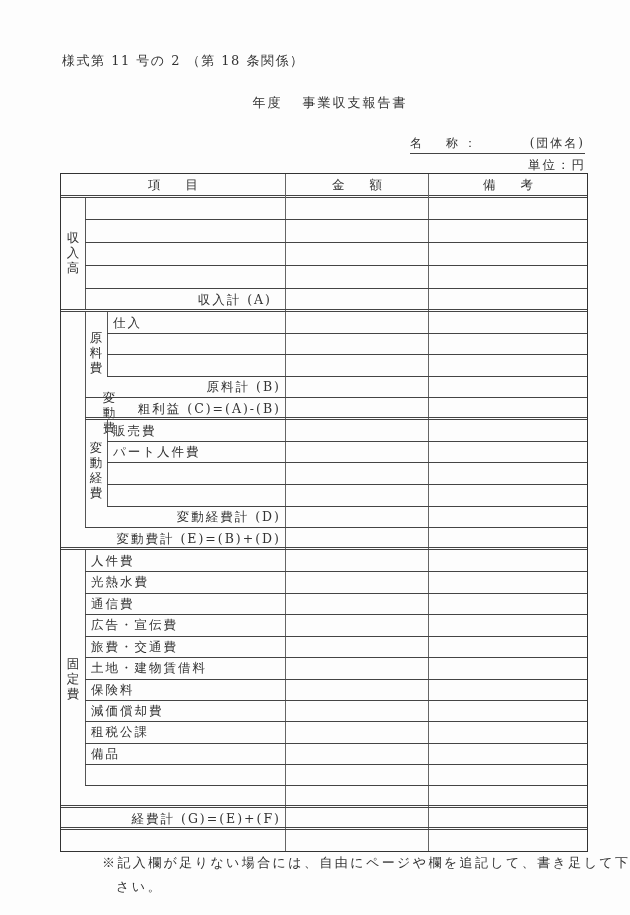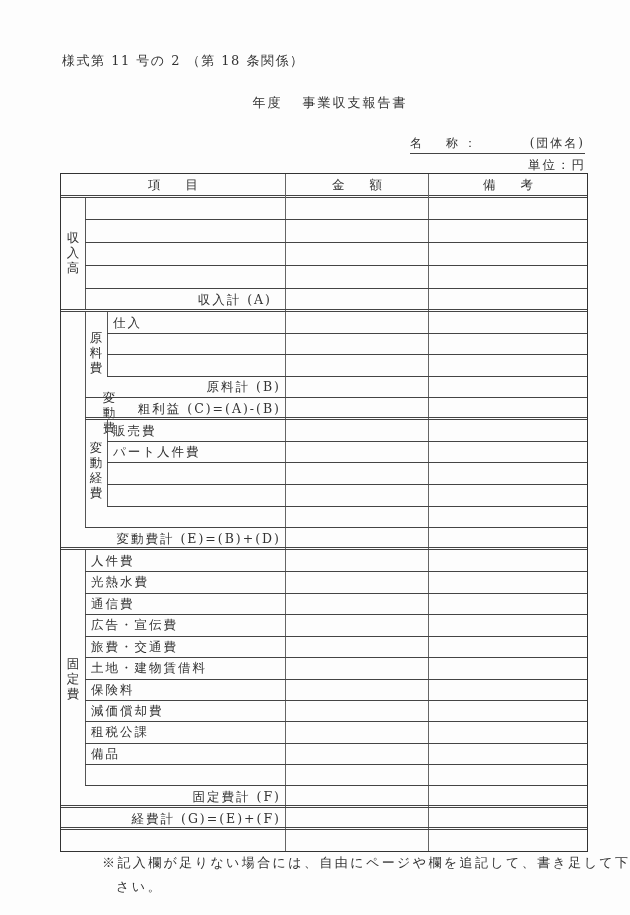--- a/index.html
+++ b/index.html
@@ -77,20 +77,21 @@
   <div class="hl dbl" style="left:24px;width:502px;top:243px;"></div>
 
   <div class="vl" style="left:46px;top:246px;height:86px;"></div>
   <div class="vlabel" style="left:26px;top:266px;">変動経費</div>
   <div class="cell" style="left:52px;top:246px;">販売費</div>
   <div class="hl" style="left:46px;width:480px;top:267px;"></div>
   <div class="cell" style="left:52px;top:267px;">パート人件費</div>
   <div class="hl" style="left:46px;width:480px;top:288px;"></div>
   <div class="hl" style="left:46px;width:480px;top:310px;"></div>
   <div class="hl" style="left:46px;width:480px;top:332px;"></div>
+  <div class="cell r" style="left:24px;width:196px;top:332px;">変動経費計 (D)</div>
   <div class="hl" style="left:24px;width:502px;top:353px;"></div>
   <div class="cell r" style="left:24px;width:196px;top:354px;">変動費計 (E)=(B)+(D)</div>
   <div class="hl dbl" style="left:0;width:526px;top:373px;"></div>
 
   <div class="vl" style="left:24px;top:376px;height:235px;"></div>
   <div class="vlabel" style="left:3px;top:482px;">固定費</div>
 
   <div class="cell" style="left:30px;top:376px;">人件費</div>
   <div class="hl" style="left:24px;width:502px;top:397px;"></div>
   <div class="cell" style="left:30px;top:397px;">光熱水費</div>
@@ -105,21 +106,20 @@
   <div class="hl" style="left:24px;width:502px;top:505px;"></div>
   <div class="cell" style="left:30px;top:505px;">保険料</div>
   <div class="hl" style="left:24px;width:502px;top:526px;"></div>
   <div class="cell" style="left:30px;top:526px;">減価償却費</div>
   <div class="hl" style="left:24px;width:502px;top:547px;"></div>
   <div class="cell" style="left:30px;top:547px;">租税公課</div>
   <div class="hl" style="left:24px;width:502px;top:569px;"></div>
   <div class="cell" style="left:30px;top:569px;">備品</div>
   <div class="hl" style="left:24px;width:502px;top:590px;"></div>
   <div class="hl" style="left:24px;width:502px;top:611px;"></div>
-  <div class="cell r" style="left:24px;width:196px;top:612px;">固定費計 (F)</div>
   <div class="hl dbl" style="left:0;width:526px;top:631px;"></div>
 
   <div class="cell r" style="left:0;width:220px;top:634px;">経費計 (G)=(E)+(F)</div>
   <div class="hl dbl" style="left:0;width:526px;top:653px;"></div>
 </div>
 
 <div class="abs note">
   <div>※記入欄が足りない場合には、自由にページや欄を追記して、書き足して下</div>
   <div class="l2">さい。</div>
 </div>

